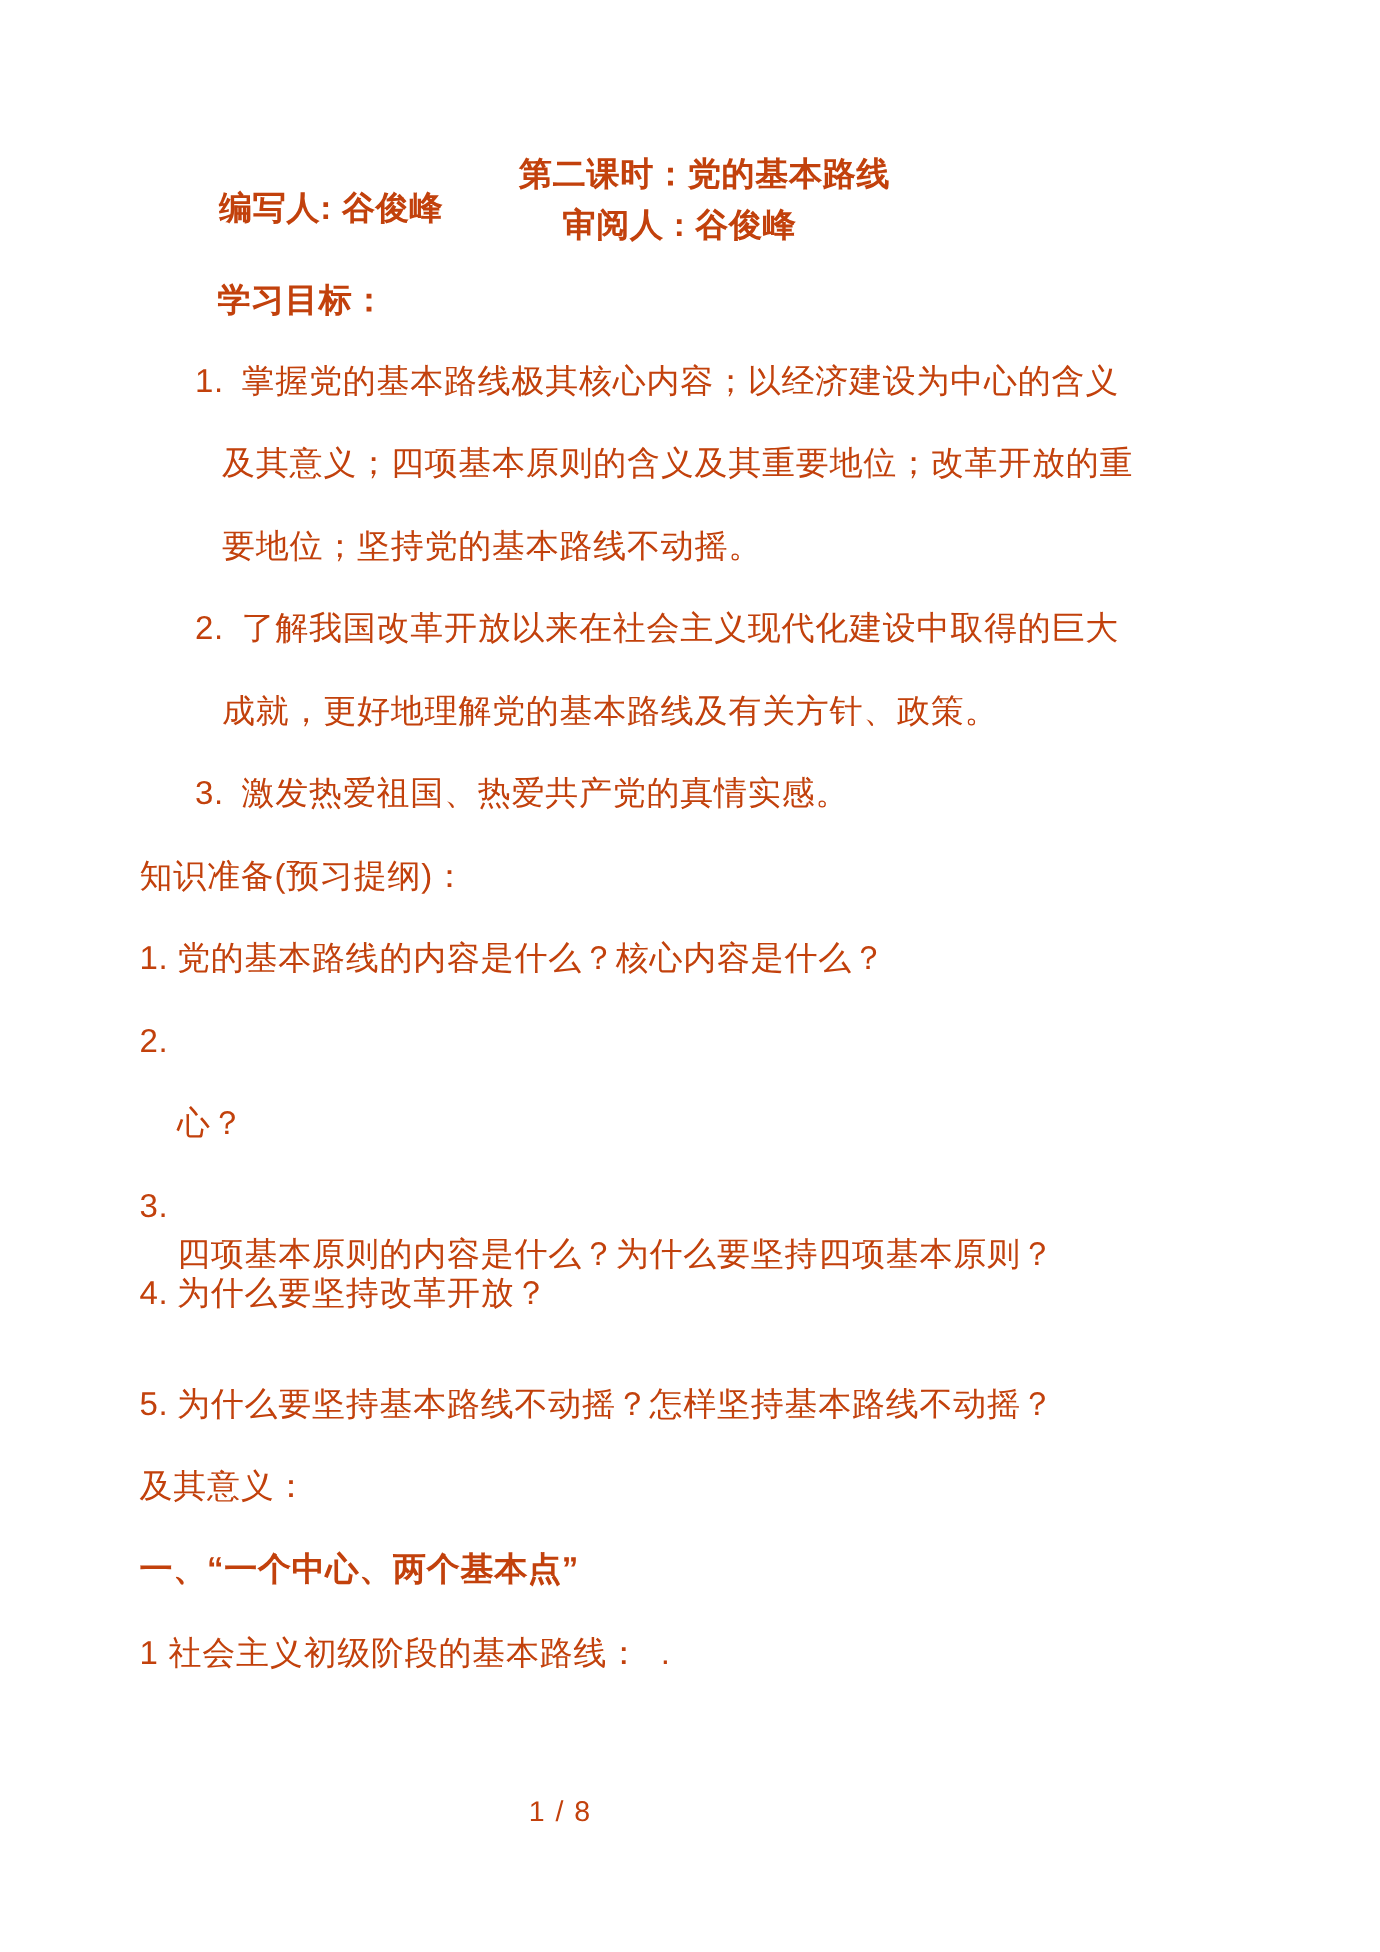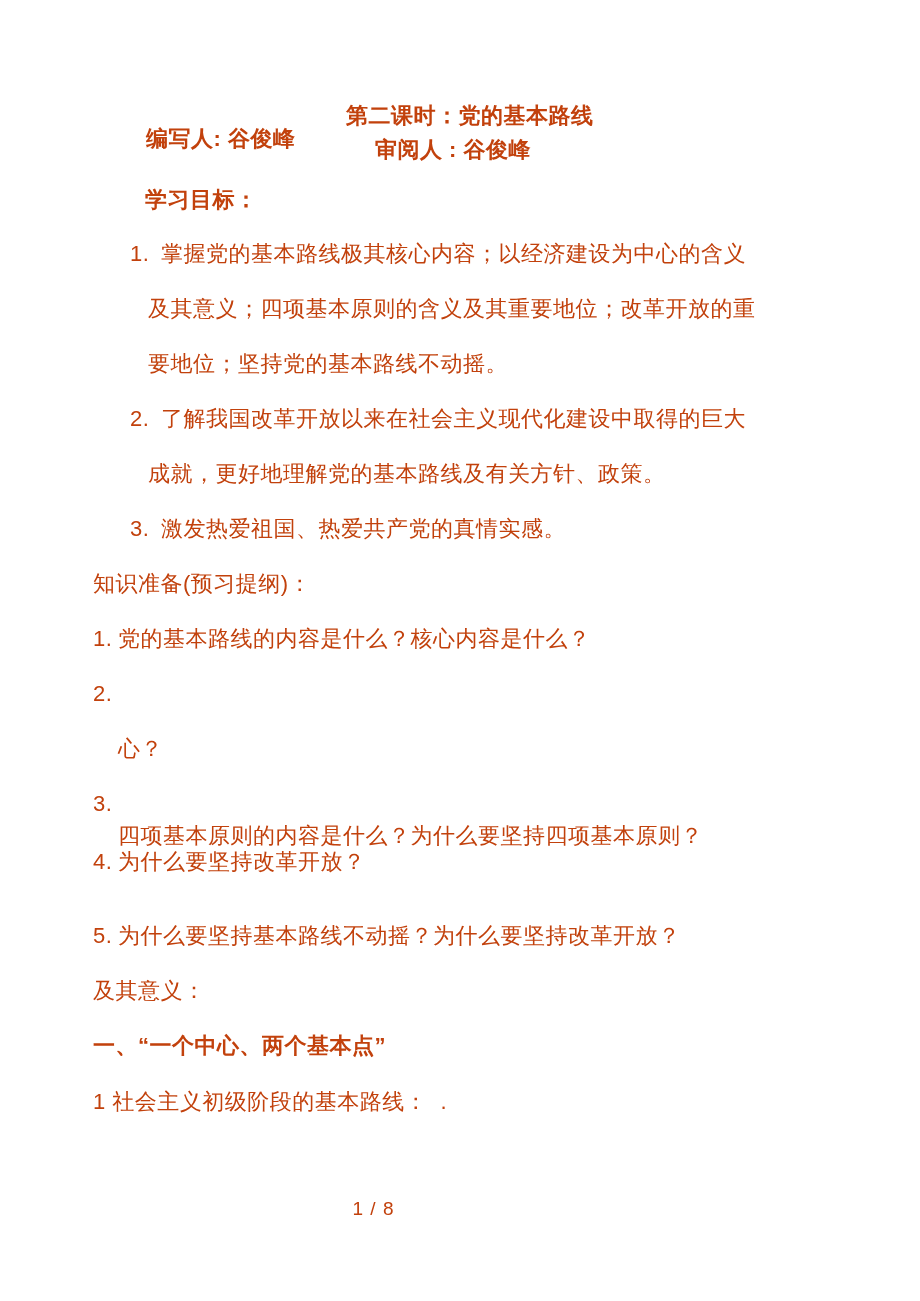--- a/index.html
+++ b/index.html
@@ -102,21 +102,21 @@
   <div class="line t-q2n">2.</div>
   <div class="line t-q2b">心？</div>
 
   <div class="line t-q3n">3.</div>
   <div class="line t-q3a">四项基本原则的内容是什么？为什么要坚持四项基本原则？</div>
 
   <div class="line t-q4n">4.</div>
   <div class="line t-q4a">为什么要坚持改革开放？</div>
 
   <div class="line t-q5n">5.</div>
-  <div class="line t-q5a">为什么要坚持基本路线不动摇？为什么要坚持改革开放？</div>
+  <div class="line t-q5a">为什么要坚持基本路线不动摇？怎样坚持基本路线不动摇？</div>
 
   <div class="line t-class-h">及其意义：</div>
   <div class="line bold t-sec1">一、“一个中心、两个基本点”</div>
   <div class="line t-line1">1 社会主义初级阶段的基本路线：  .</div>
 
   <div class="line t-footer">1 / 8</div>
 
 </div>
 
 </body></html>

